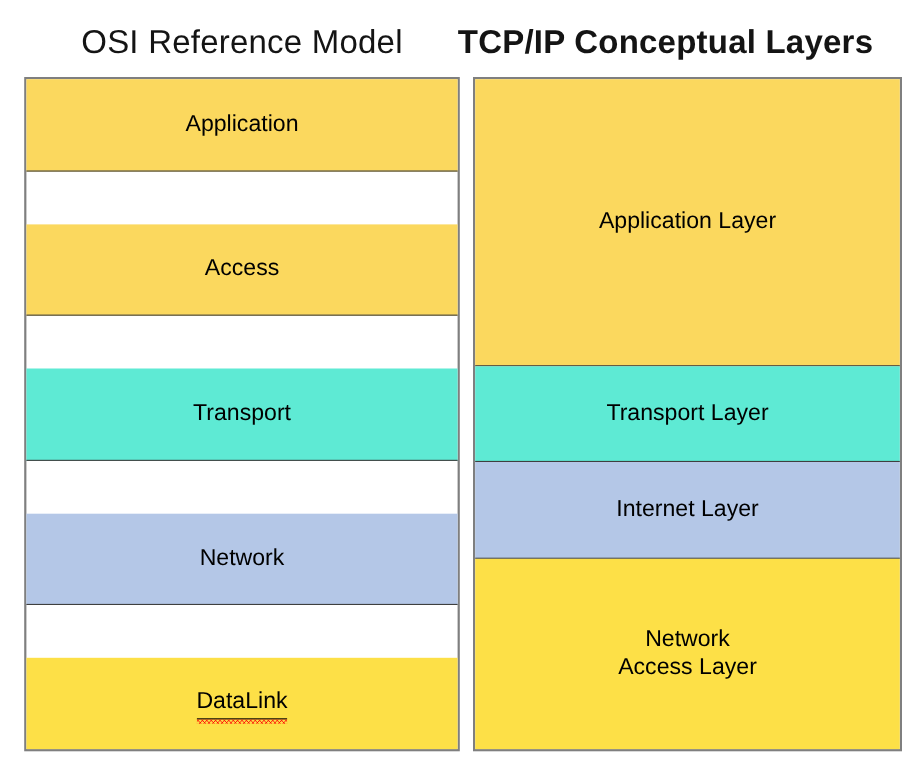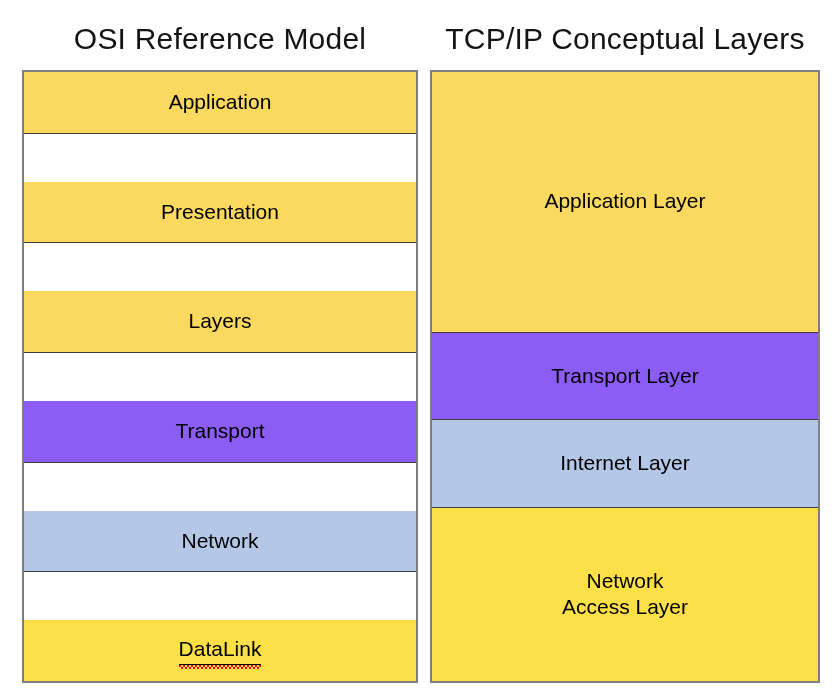--- a/index.html
+++ b/index.html
@@ -30,21 +30,21 @@
     height: 42px;
     line-height: 42px;
     font-size: 30px;
     font-weight: 400;
     letter-spacing: 0.2px;
     text-align: center;
     color: #141414;
     white-space: nowrap;
   }
   .title-left  { left: 22px;  width: 396px; }
-  .title-right { left: 430px; width: 390px; }
+  .title-right { left: 410px; width: 390px; font-weight: bold; }
 
   
   .column {
     position: absolute;
     top: 70px;
     height: 613px;
     box-sizing: border-box;
     border: 2px solid #7f7f7f;
     display: flex;
     flex-direction: column;
@@ -69,21 +69,21 @@
   }
   .layer:last-child { border-bottom: none; }
 
   
   .span-1 { flex: 1 1 0; }
   .span-2 { flex: 2 2 0; }
   .span-3 { flex: 3 3 0; }
 
   
   .fill-yellow { background: #fbd85e; }
-  .fill-peach  { background: #8b5cf6; justify-content: center; }
+  .fill-peach  { background: #5eead4; justify-content: center; }
   .fill-blue   { background: #b4c7e7; }
   .fill-green  { background: #fde047; }
 
   .layer-label { display: block; }
 
   
   .misspelled {
     position: relative;
     display: inline-block;
     border-bottom: 1px solid #000000;
@@ -114,26 +114,23 @@
   <div class="title title-left">OSI Reference Model</div>
 
   <div class="title title-right">TCP/IP Conceptual Layers</div>
 
   <div class="column col-osi">
 
     <div class="layer span-1 fill-yellow">
       <span class="layer-label">Application</span>
     </div>
 
-    <div class="layer span-1 fill-yellow">
-      <span class="layer-label">Presentation</span>
-    </div>
 
     <div class="layer span-1 fill-yellow">
-      <span class="layer-label">Layers</span>
+      <span class="layer-label">Access</span>
     </div>
 
     <div class="layer span-1 fill-peach">
       <span class="layer-label">Transport</span>
     </div>
 
     <div class="layer span-1 fill-blue">
       <span class="layer-label">Network</span>
     </div>
 

